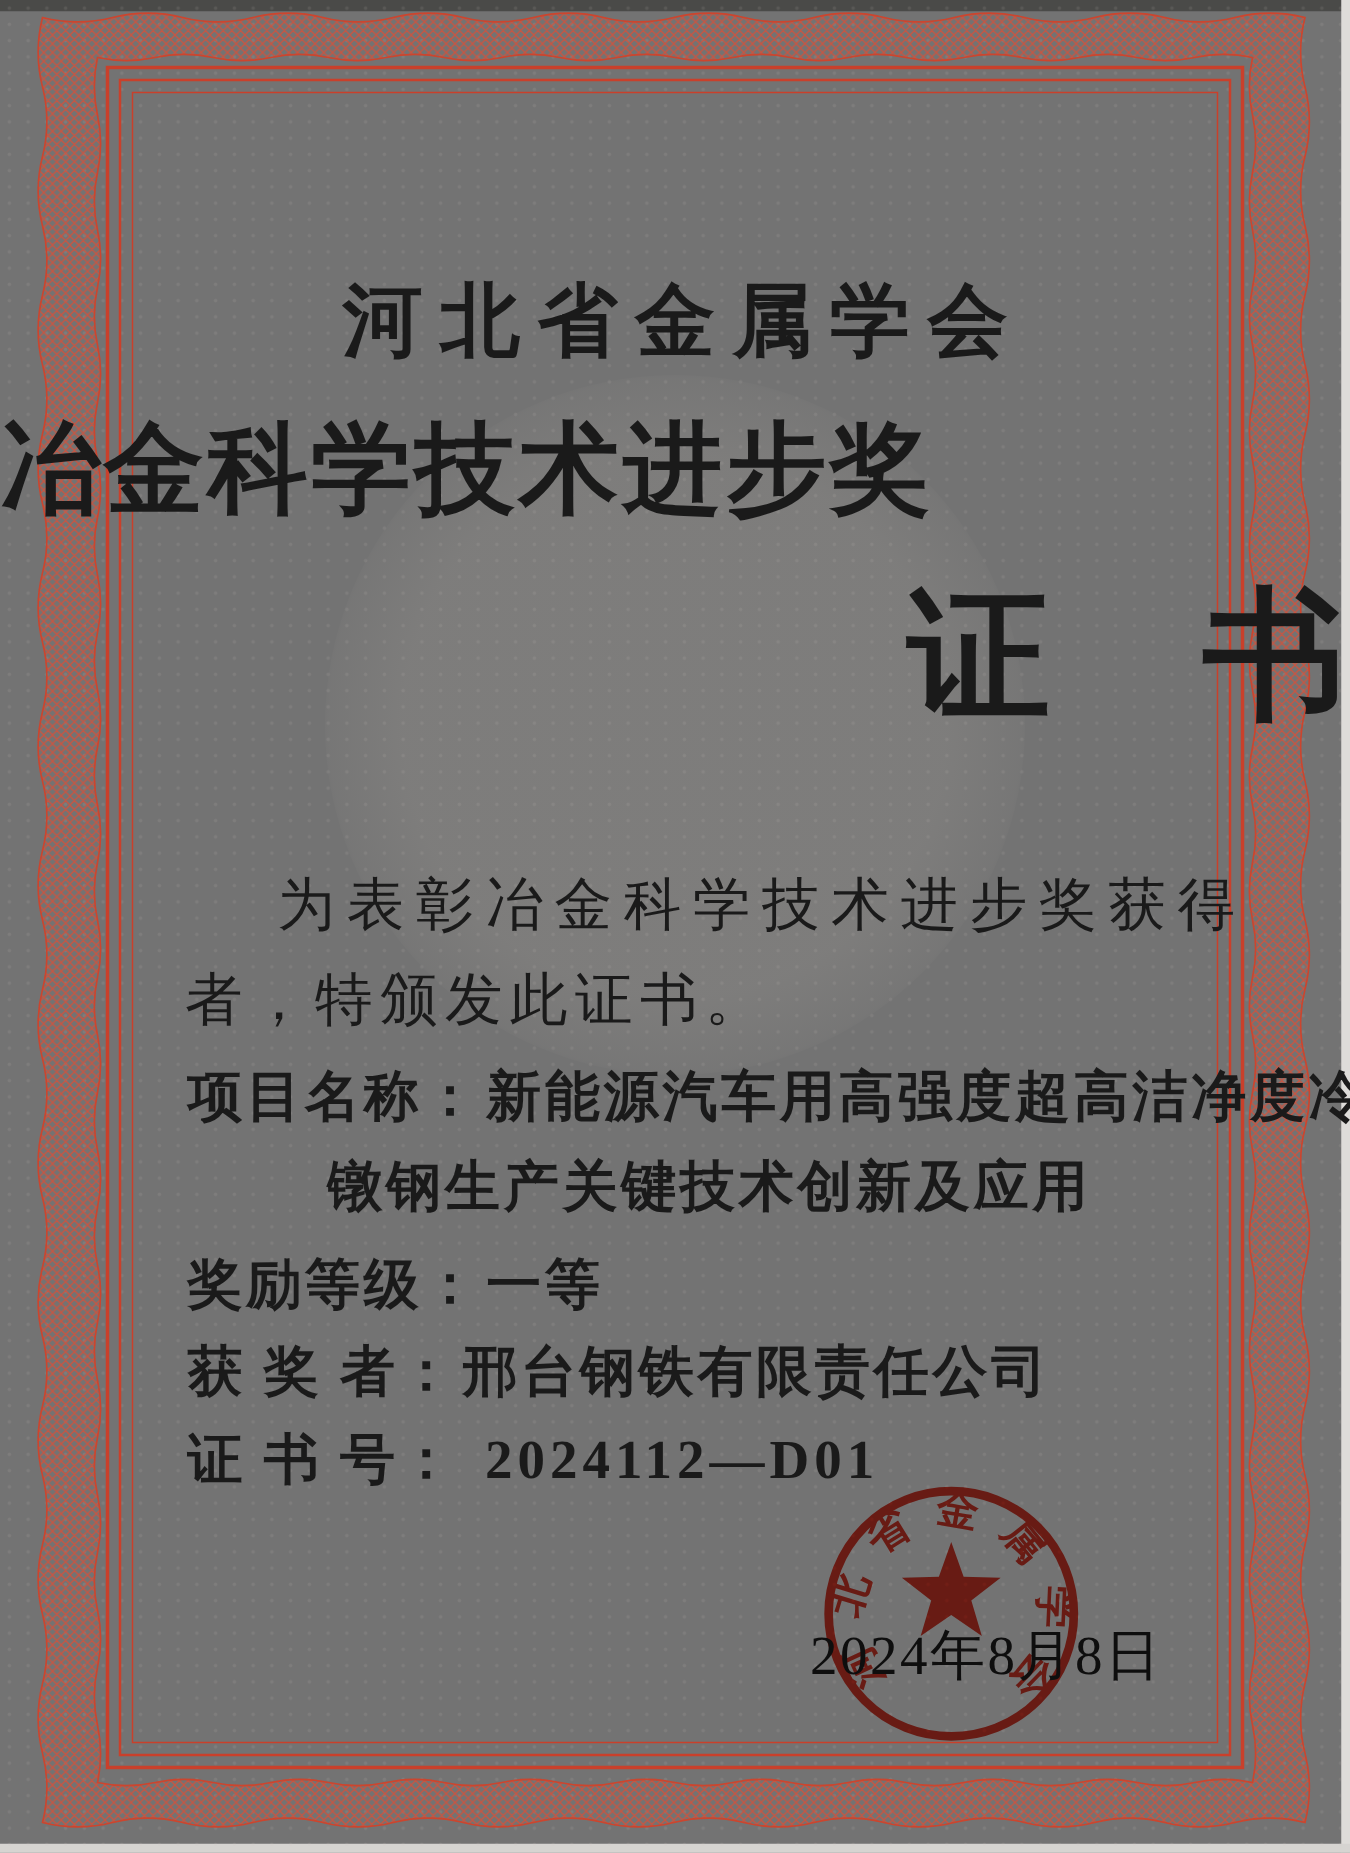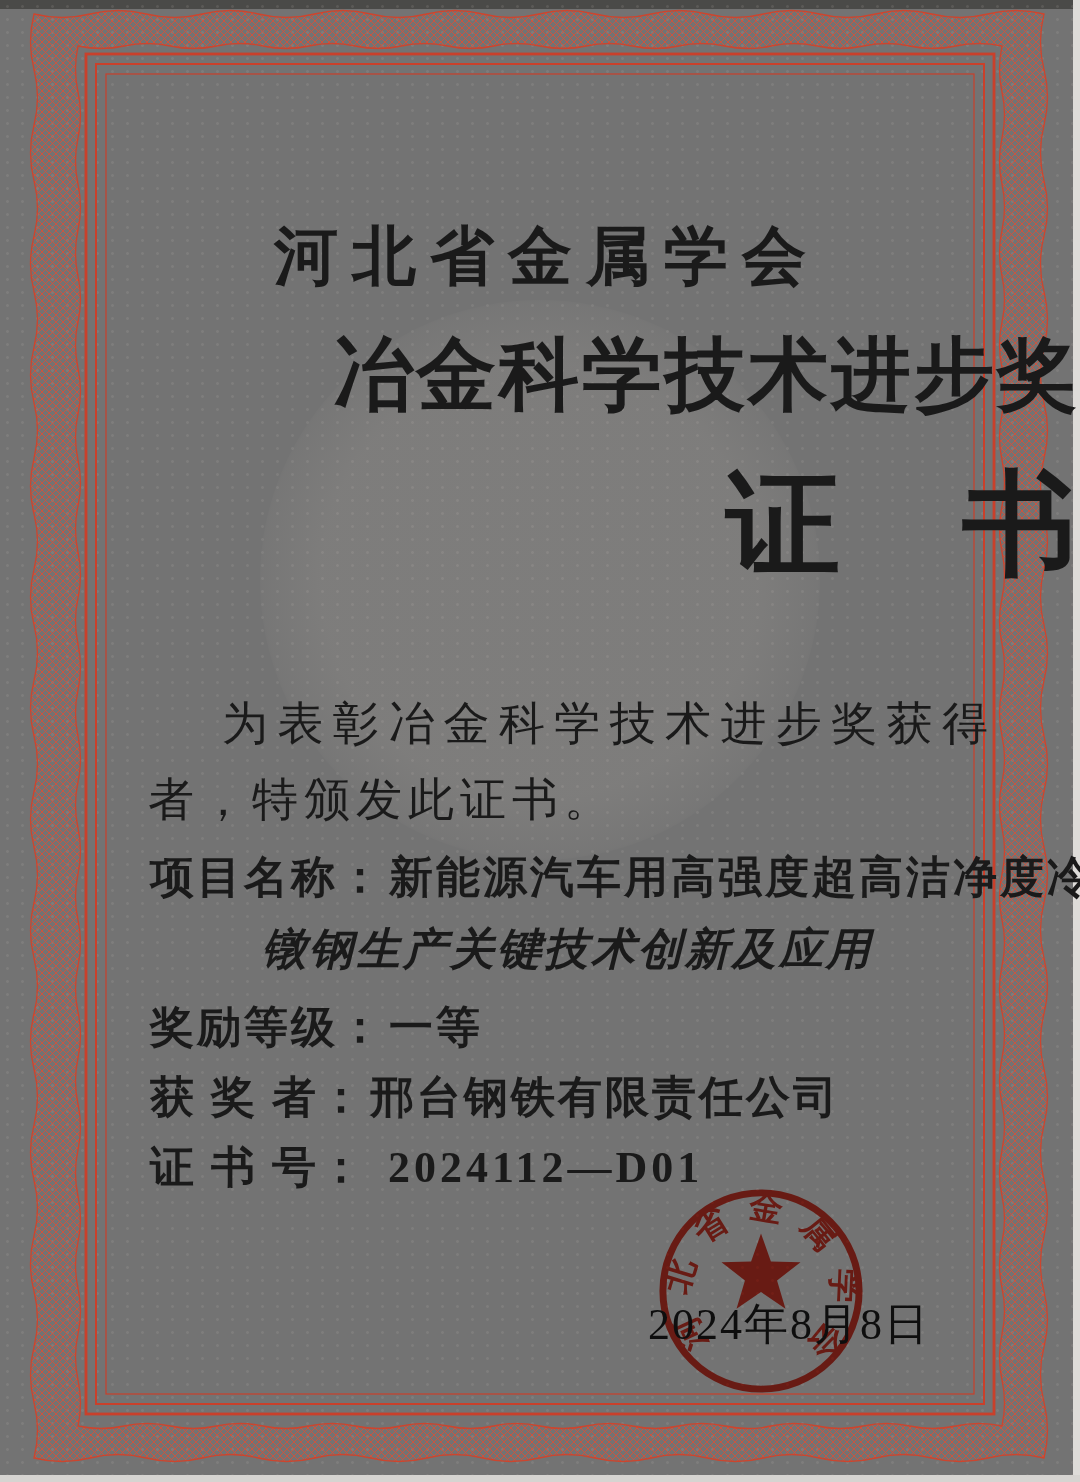--- a/index.html
+++ b/index.html
@@ -29,36 +29,36 @@
   .edge-bottom{position:absolute;left:0;bottom:0;width:100%;height:7px;background:#d6d4d1;}
 
   svg.border{position:absolute;left:0;top:0;z-index:1;}
 
   .txt{position:absolute;z-index:3;}
   .issuer{
     top:213px;left:0;width:1080px;text-align:center;
     font-size:64px;font-weight:900;letter-spacing:14px;text-indent:14px;
   }
   .award{
-    top:322px;left:0;width:1080px;text-align:right;
+    top:322px;left:0;width:1080px;text-align:left;
     font-size:80px;font-weight:900;letter-spacing:3px;
   }
   .doc-title{
     top:448px;left:0;width:1080px;text-align:right;
     font-size:114px;font-weight:900;letter-spacing:4px;
   }
   .intro{
     top:686px;left:148px;width:846px;margin:0;
     font-size:46px;font-weight:400;line-height:76px;letter-spacing:6px;
     text-indent:74px;text-align:justify;
   }
   .row{left:150px;font-size:44px;font-weight:700;letter-spacing:3px;white-space:nowrap;}
   .row .label{margin-right:4px;}
   .row-project1{top:848px;}
-  .row-project2{top:920px;left:262px;font-style:italic;}
+  .row-project2{top:920px;left:262px;}
   .row-grade{top:998px;}
   .row-winner{top:1068px;}
   .row-number{top:1138px;}
   .row-number .value{letter-spacing:4px;margin-left:18px;}
 
   .seal{position:absolute;left:652px;top:1182px;z-index:4;mix-blend-mode:multiply;opacity:.95;}
   .date{
     position:absolute;left:648px;top:1295px;z-index:5;
     font-size:44px;font-weight:400;letter-spacing:2px;color:#0e0e0e;white-space:nowrap;
   }

